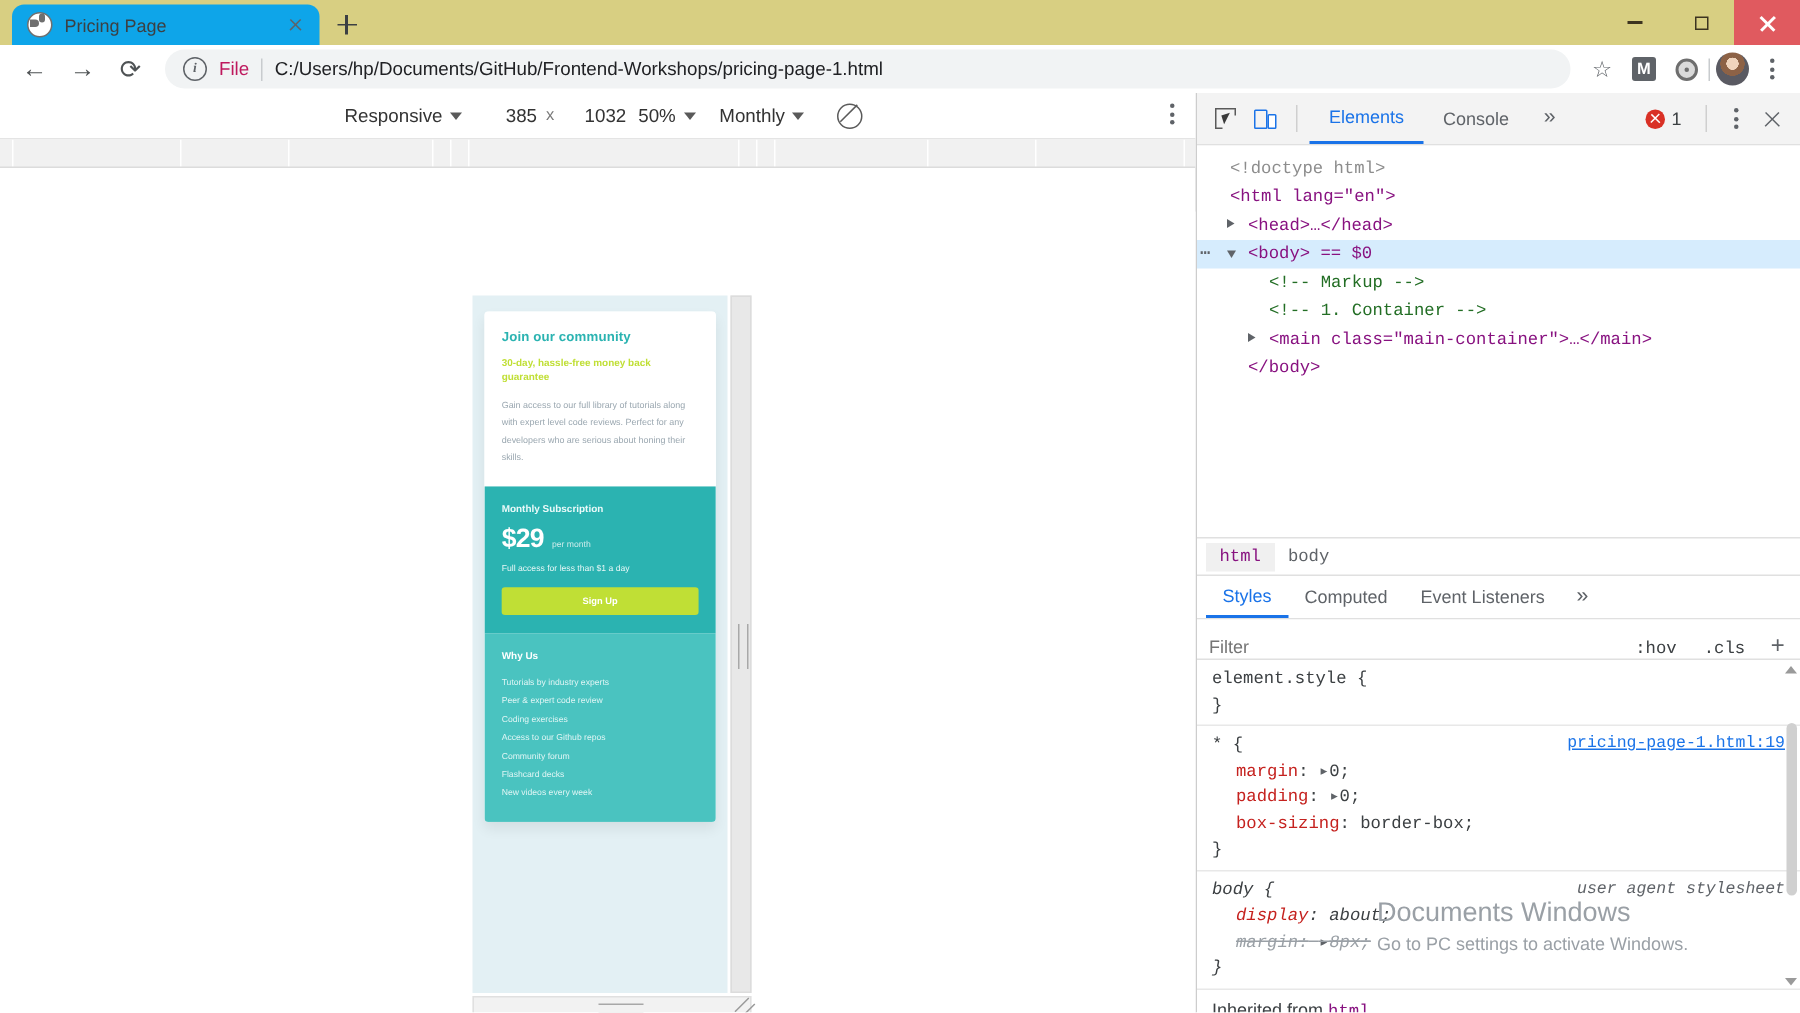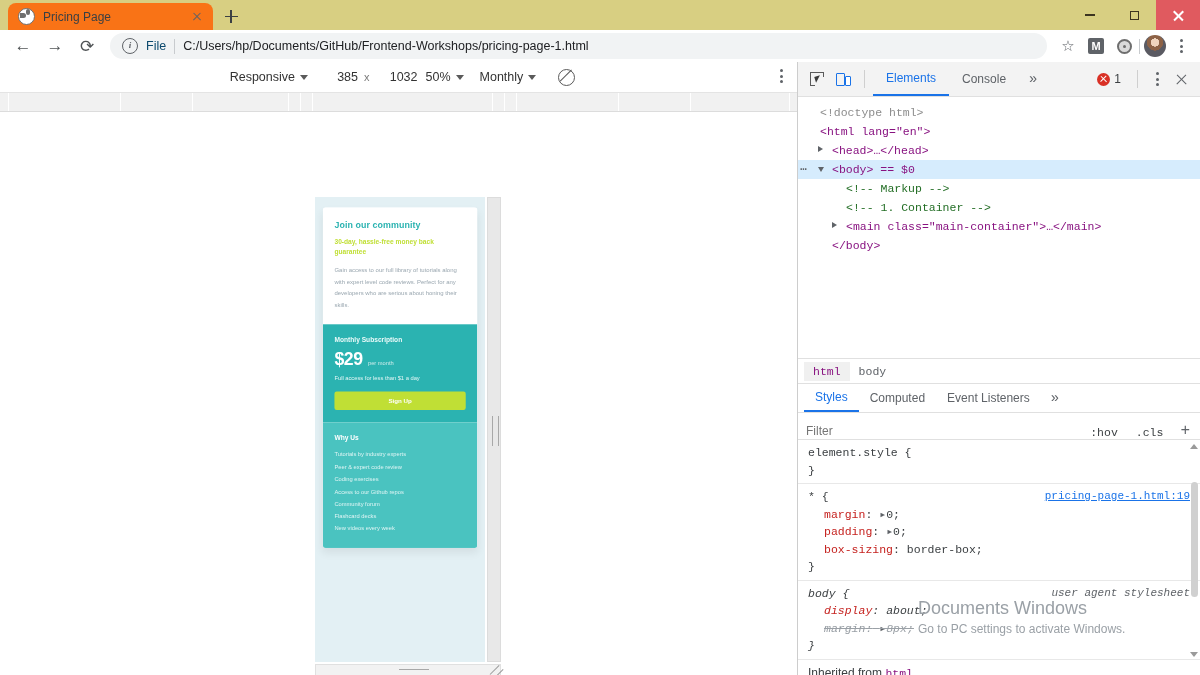--- a/index.html
+++ b/index.html
@@ -11,21 +11,21 @@
   }
   .app{position:relative;width:1200px;height:675px;}
 
   
   .titlebar{
     height:30px;background:#d8cf82;position:relative;display:flex;align-items:flex-end;
   }
   .tabstrip{display:flex;align-items:flex-end;height:30px;padding-left:8px;}
   .tab{
     display:flex;align-items:center;gap:8px;
-    height:27px;width:205px;background:#f97316;
+    height:27px;width:205px;background:#0ea5e9;
     border-top-left-radius:8px;border-top-right-radius:8px;
     padding:0 8px 0 10px;box-sizing:border-box;position:relative;
   }
   .tab-favicon{width:15px;height:15px;border-radius:50%;
     border:1.6px solid #6f6f6f;position:relative;flex:0 0 auto;background:#fff;}
   .tab-favicon:before{content:"";position:absolute;left:1px;top:4px;width:6px;height:5px;
     background:#6f6f6f;border-radius:0 3px 3px 0;}
   .tab-favicon:after{content:"";position:absolute;left:7px;top:0px;width:4px;height:6px;
     background:#6f6f6f;border-radius:2px;}
   .tab-title{font-size:12px;color:#3c4043;white-space:nowrap;overflow:hidden;
@@ -57,21 +57,21 @@
     padding:0 8px;gap:2px;box-sizing:border-box;}
   .navbtn{width:30px;height:30px;display:flex;align-items:center;justify-content:center;
     color:#4f5355;font-size:17px;flex:0 0 auto;}
   .omnibox{
     flex:1;height:26px;background:#f1f3f4;border-radius:13px;display:flex;align-items:center;
     padding:0 12px;gap:8px;margin:0 6px;box-sizing:border-box;min-width:0;
   }
   .info-icon{width:14px;height:14px;border:1.3px solid #5f6368;border-radius:50%;
     font-size:9px;line-height:12px;text-align:center;color:#5f6368;flex:0 0 auto;
     font-family:"Liberation Serif",serif;font-style:italic;font-weight:bold;}
-  .scheme{font-size:12.5px;color:#0c4a6e;flex:0 0 auto;}
+  .scheme{font-size:12.5px;color:#be185d;flex:0 0 auto;}
   .sep{width:1px;height:15px;background:#c8cbce;flex:0 0 auto;}
   .url{font-size:12.5px;color:#202124;white-space:nowrap;overflow:hidden;
     text-overflow:ellipsis;}
   .tb-icon{width:26px;height:26px;display:flex;align-items:center;justify-content:center;
     flex:0 0 auto;}
   .star{font-size:15px;color:#5f6368;}
   .ext-m{width:16px;height:16px;background:#5f6368;border-radius:2px;color:#fff;
     font-size:11px;font-weight:bold;line-height:16px;text-align:center;
     font-family:"Liberation Sans",sans-serif;}
   .ext-gear{width:15px;height:15px;border-radius:50%;border:2px solid #6e6e6e;

